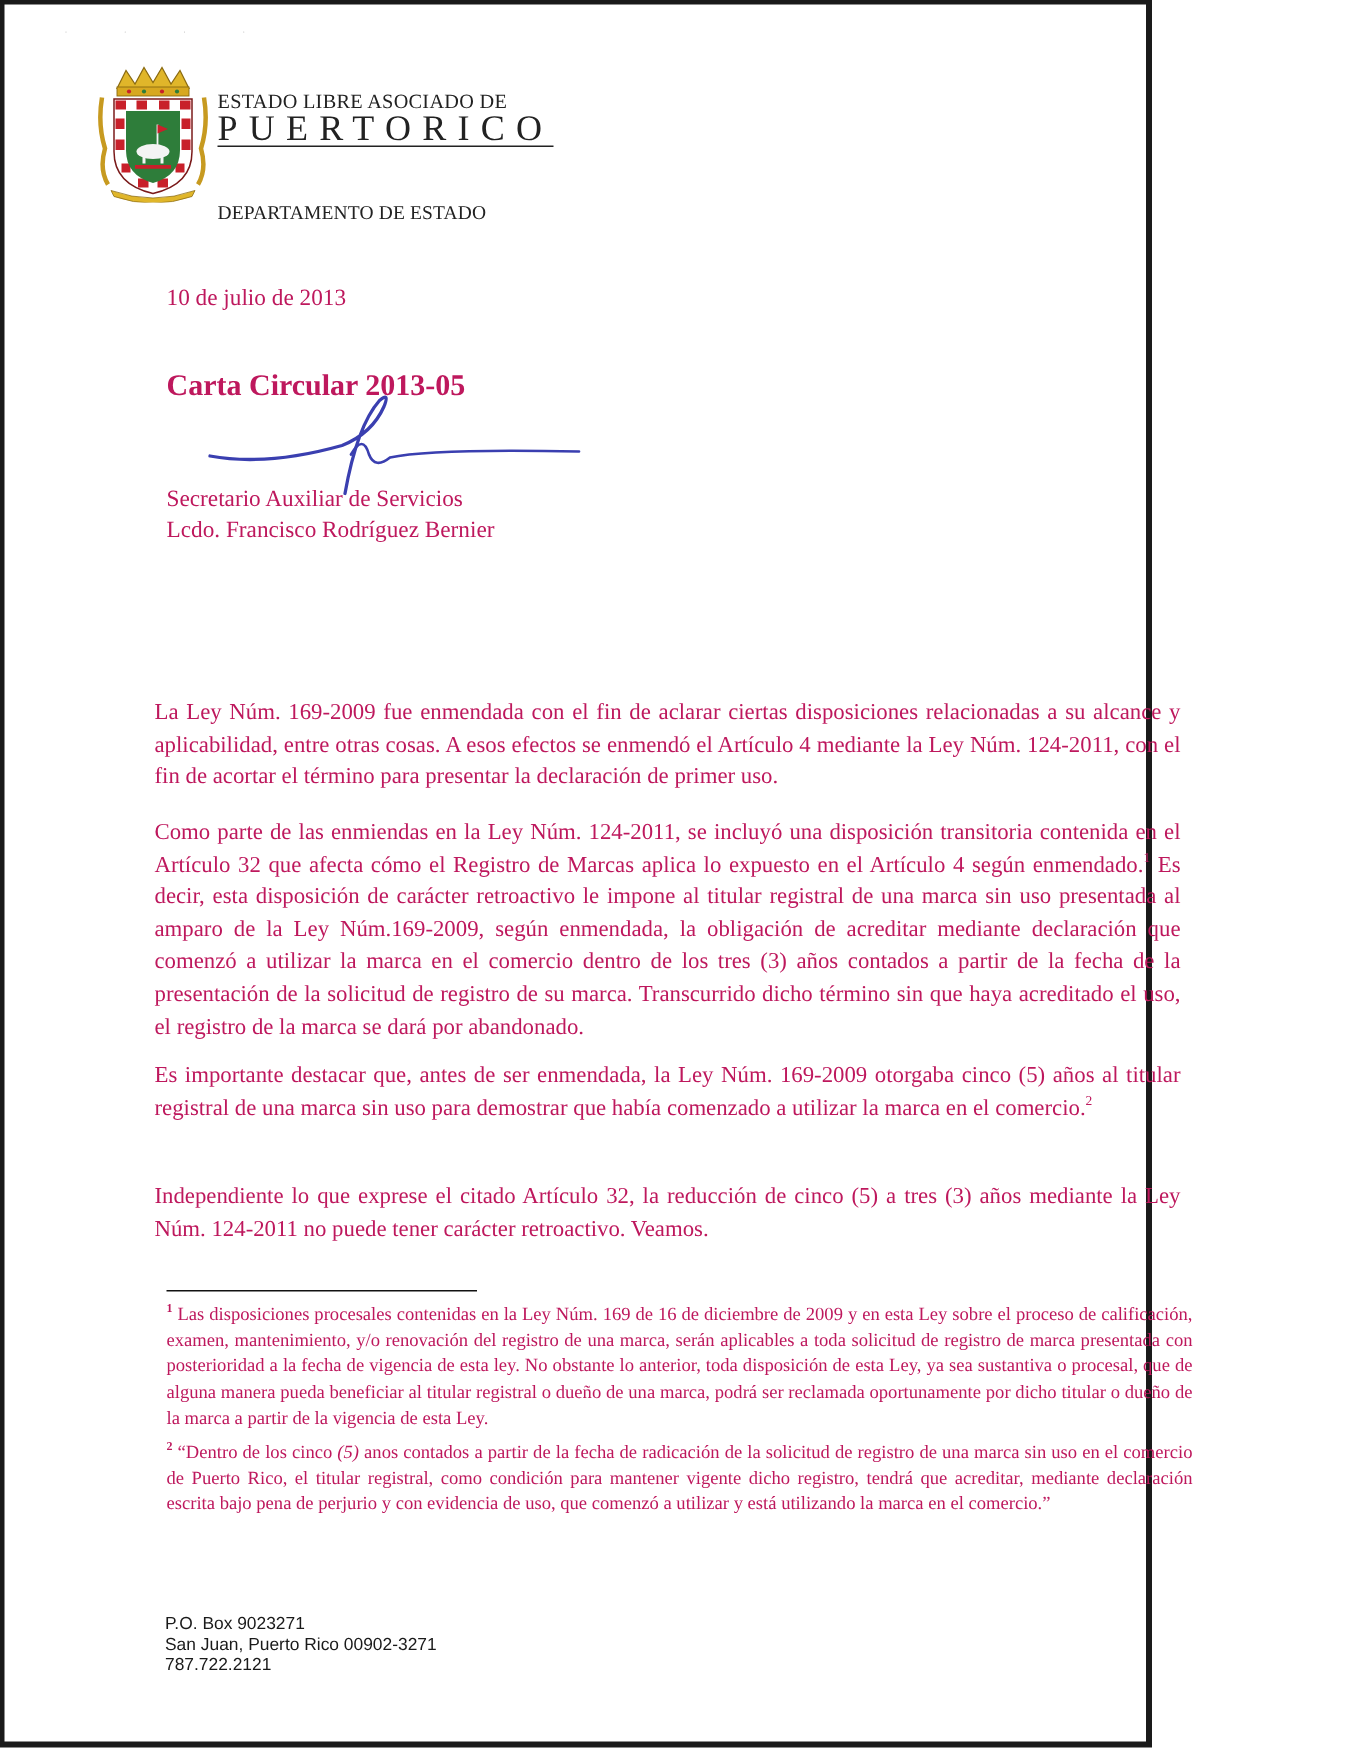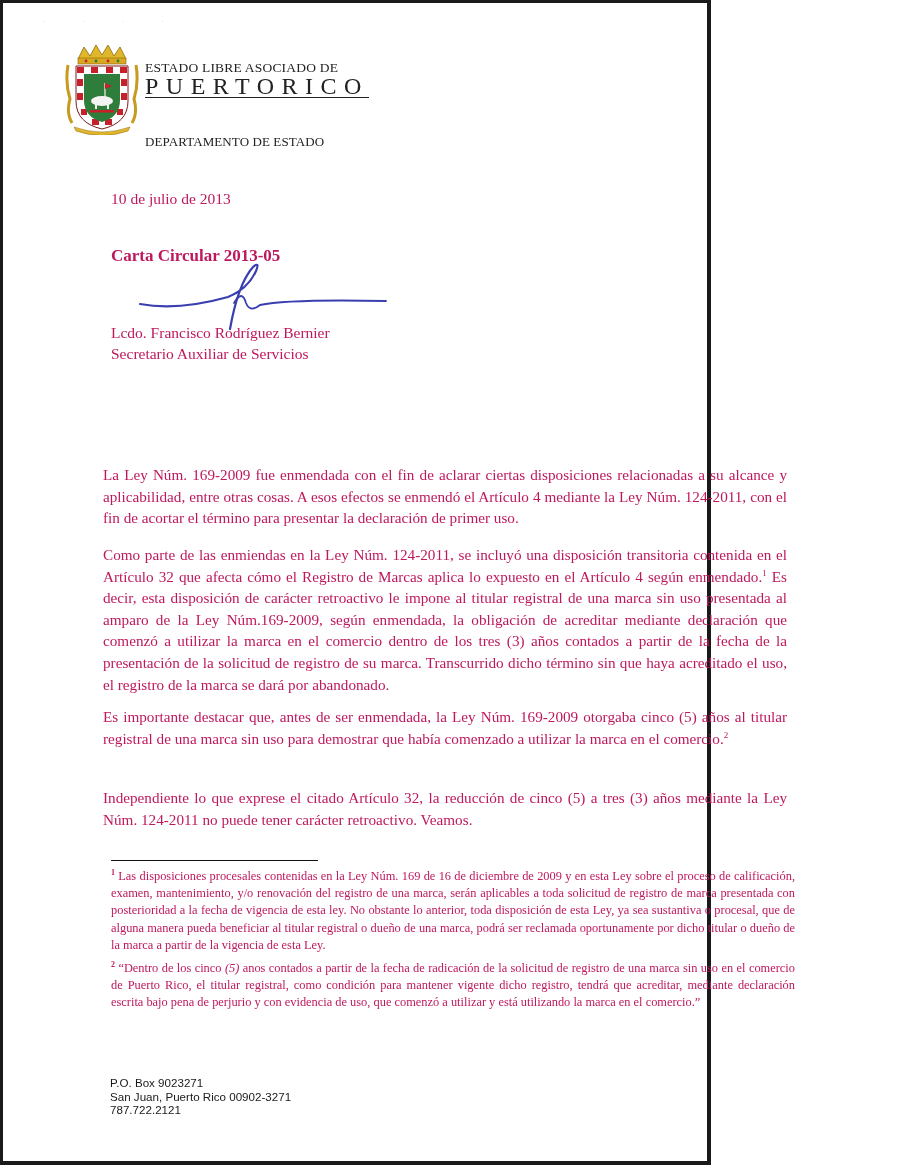--- a/index.html
+++ b/index.html
@@ -1,34 +1,34 @@
 <!DOCTYPE html>
 <html><head>
 <meta charset="utf-8">
 <style>
   html, body { margin: 0; padding: 0; background: #ffffff; }
   body { width: 900px; height: 1165px; position: relative; overflow: hidden; }
   .page {
-    position: absolute; left: 0; top: 0; width: 711px; height: 1165px;
+    position: absolute; left: 0; top: 0; width: 768px; height: 1165px;
     box-sizing: border-box; border: 3px solid #1a1a1a; border-bottom-width: 4px; border-right-width: 4px;
     background: #fff;
   }
   .body-text {
     font-family: "Liberation Serif", "DejaVu Serif", serif;
     color: #be185d;
   }
   .crest { position: absolute; left: 61px; top: 40px; width: 76px; height: 92px; }
   .agency { position: absolute; left: 142px; top: 57px; color: #222; }
   .agency .l1 { font-family: "Liberation Serif", serif; font-size: 13.5px; letter-spacing: 0.2px; line-height: 16px; }
   .agency .l2 { font-family: "Liberation Serif", serif; font-size: 24px; letter-spacing: 7.5px; line-height: 21px;
                 border-bottom: 1.5px solid #222; display: inline-block; padding-right: 0; }
   .agency .l3 { font-family: "Liberation Serif", serif; font-size: 13px; line-height: 17px; letter-spacing: 0.1px; margin-top: 35px; }
 
   .date { position: absolute; left: 108px; top: 187px; font-size: 15.5px; }
-  .circular { position: absolute; left: 108px; top: 243px; font-size: 17px; font-weight: bold; }
+  .circular { position: absolute; left: 108px; top: 243px; font-size: 20px; font-weight: bold; }
   .signature { position: absolute; left: 135px; top: 256px; width: 260px; height: 90px; }
   .signer { position: absolute; left: 108px; top: 319px; font-size: 15.5px; line-height: 21px; }
 
   .title {
     position: absolute; left: 108px; top: 370px; width: 684px;
     font-size: 14.5px; font-weight: bold; line-height: 20px; letter-spacing: 0.1px;
     text-align: justify;
   }
   .para {
     position: absolute; left: 100px; width: 684px;
@@ -111,22 +111,22 @@
   <div class="date body-text">10 de julio de 2013</div>
 
   <div class="circular body-text">Carta Circular 2013-05</div>
 
   <svg class="signature" viewBox="0 0 260 90">
     <path d="M2 45 Q40 52 90 38 Q110 30 118 12 Q122 2 115 8 Q100 25 92 70" fill="none" stroke="#3a3fb0" stroke-width="2.2" stroke-linecap="round"></path>
     <path d="M96 44 Q104 30 108 44 Q112 54 122 46 Q150 40 248 42" fill="none" stroke="#3a3fb0" stroke-width="1.8" stroke-linecap="round"></path>
   </svg>
 
   <div class="signer body-text">
+    <div>Secretario Auxiliar de Servicios</div>
     <div>Lcdo. Francisco Rodríguez Bernier</div>
-    <div>Secretario Auxiliar de Servicios</div>
   </div>
 
 
   <p class="para p1 body-text" style="margin:0">La Ley Núm. 169-2009 fue enmendada con el fin de aclarar ciertas disposiciones relacionadas a su alcance y aplicabilidad, entre otras cosas. A esos efectos se enmendó el Artículo 4 mediante la Ley Núm. 124-2011, con el fin de acortar el término para presentar la declaración de primer uso.</p>
 
   <p class="para p2 body-text" style="margin:0"><span>Como parte de las enmiendas en la Ley Núm. 124-2011, se incluyó una disposición transitoria contenida en el Artículo 32 que afecta cómo el Registro de Marcas aplica lo expuesto en el Artículo 4 según enmendado.</span><sup>1</sup><span> Es decir, esta disposición de carácter retroactivo le impone al titular registral de una marca sin uso presentada al amparo de la Ley Núm.169-2009, según enmendada, la obligación de acreditar mediante declaración que comenzó a utilizar la marca en el comercio dentro de los tres (3) años contados a partir de la fecha de la presentación de la solicitud de registro de su marca. Transcurrido dicho término sin que haya acreditado el uso, el registro de la marca se dará por abandonado.</span></p>
 
   <p class="para p3 body-text" style="margin:0"><span>Es importante destacar que, antes de ser enmendada, la Ley Núm. 169-2009 otorgaba cinco (5) años al titular registral de una marca sin uso para demostrar que había comenzado a utilizar la marca en el comercio.</span><sup>2</sup></p>
 
   <p class="para p4 body-text" style="margin:0">Independiente lo que exprese el citado Artículo 32, la reducción de cinco (5) a tres (3) años mediante la Ley Núm. 124-2011 no puede tener carácter retroactivo. Veamos.</p>

